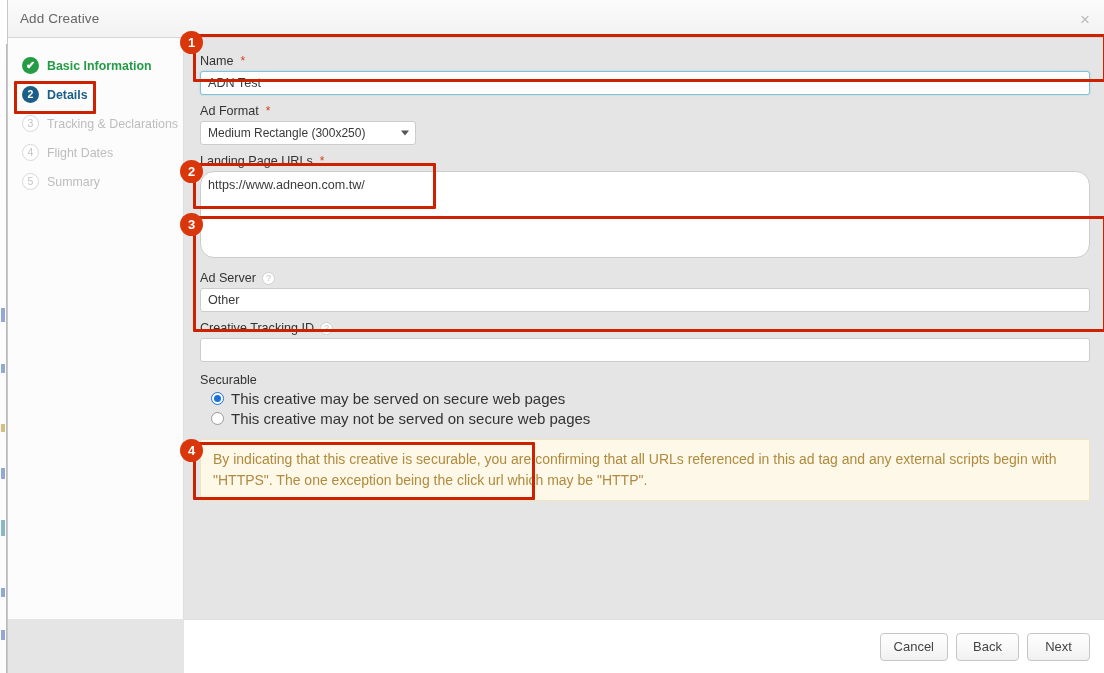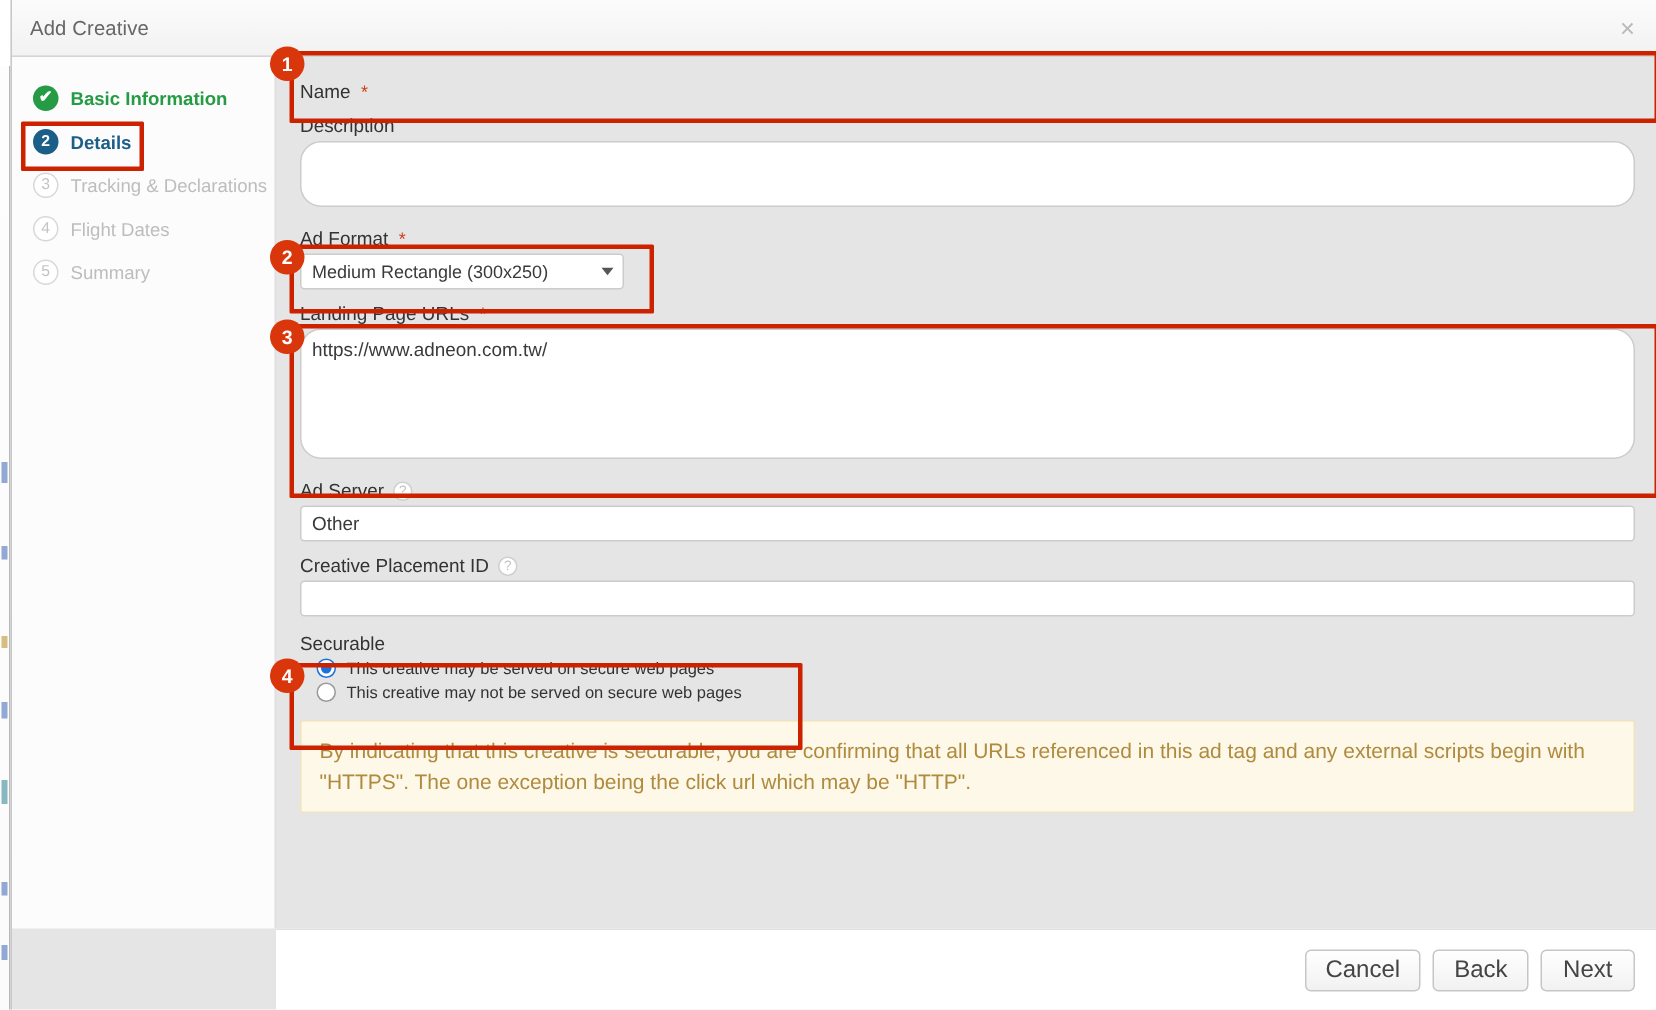--- a/index.html
+++ b/index.html
@@ -140,21 +140,21 @@
   }
   .radio-row { display: flex; align-items: center; gap: 7px; margin: 3px 0 1px 11px; }
   .radio {
     width: 13px; height: 13px; border-radius: 50%;
     border: 1px solid #9a9a9a; background: #fff;
     display: inline-flex; align-items: center; justify-content: center;
     flex: 0 0 13px;
   }
   .radio.on { border-color: #1b72d8; }
   .radio.on::after { content: ""; width: 7px; height: 7px; border-radius: 50%; background: #1b72d8; }
-  .radio-label { font-size: 11px; color: #333; }
+  .radio-label { font-size: 15px; color: #333; }
 
   .warn {
     margin-top: 12px;
     background: #fdf8e8; border: 1px solid #f0e3c0; border-radius: 2px;
     padding: 9px 12px;
     color: #b08a3e; font-size: 14px; line-height: 1.5;
   }
 
   
   .footer {
@@ -162,21 +162,21 @@
     border-top: 1px solid #e0e0e0;
     margin-left: 176px;
     display: flex; align-items: center; justify-content: flex-end;
     padding-right: 14px; gap: 8px;
     background: #fff;
   }
   .btn {
     min-width: 63px; height: 28px; padding: 0 13px;
     border: 1px solid #c6c6c6; border-radius: 4px;
     background: linear-gradient(180deg,#ffffff 0%,#f1f1f1 100%);
-    font-size: 16px; color: #444; cursor: pointer;
+    font-size: 13px; color: #444; cursor: pointer;
     font-family: "Liberation Sans", sans-serif;
   }
 </style>
 </head>
 <body>
 
 <div class="page-behind">
   <div class="behind-strip"></div>
   <div class="behind-fleck" style="left:1px;top:308px;height:14px;"></div>
   <div class="behind-fleck" style="left:1px;top:364px;height:9px;"></div>
@@ -219,28 +219,23 @@
       </div>
     </div>
 
     <div class="main">
 
       <div class="field">
         <div class="flabel">
           <span>Name</span>
             <span class="req">*</span>
         </div>
-      </div>
-
-      <div class="field">
-        <div class="flabel">
-          <span>Description</span>
-        </div>
-        <textarea class="ta desc" style=""></textarea>
-      </div>
+        <input class="inp focused" type="text" value="ADN Test" style="">
+      </div>
+
 
       <div class="field">
         <div class="flabel">
           <span>Ad Format</span>
             <span class="req">*</span>
         </div>
         <div class="sel-wrap">
           <select class="sel">
             <option>Medium Rectangle (300x250)</option>
           </select>
@@ -259,21 +254,21 @@
       <div class="field">
         <div class="flabel">
           <span>Ad Server</span>
           <span class="help-icon">?</span>
         </div>
         <input class="inp" type="text" value="Other" style="">
       </div>
 
       <div class="field">
         <div class="flabel">
-          <span>Creative Placement ID</span>
+          <span>Creative Tracking ID</span>
           <span class="help-icon">?</span>
         </div>
         <input class="inp" type="text" value="" style="">
       </div>
 
       <div class="field" style="margin-top:11px;">
         <div class="flabel" style="margin-bottom:1px;">
           <span>Securable</span>
         </div>
         <div class="radio-row">

